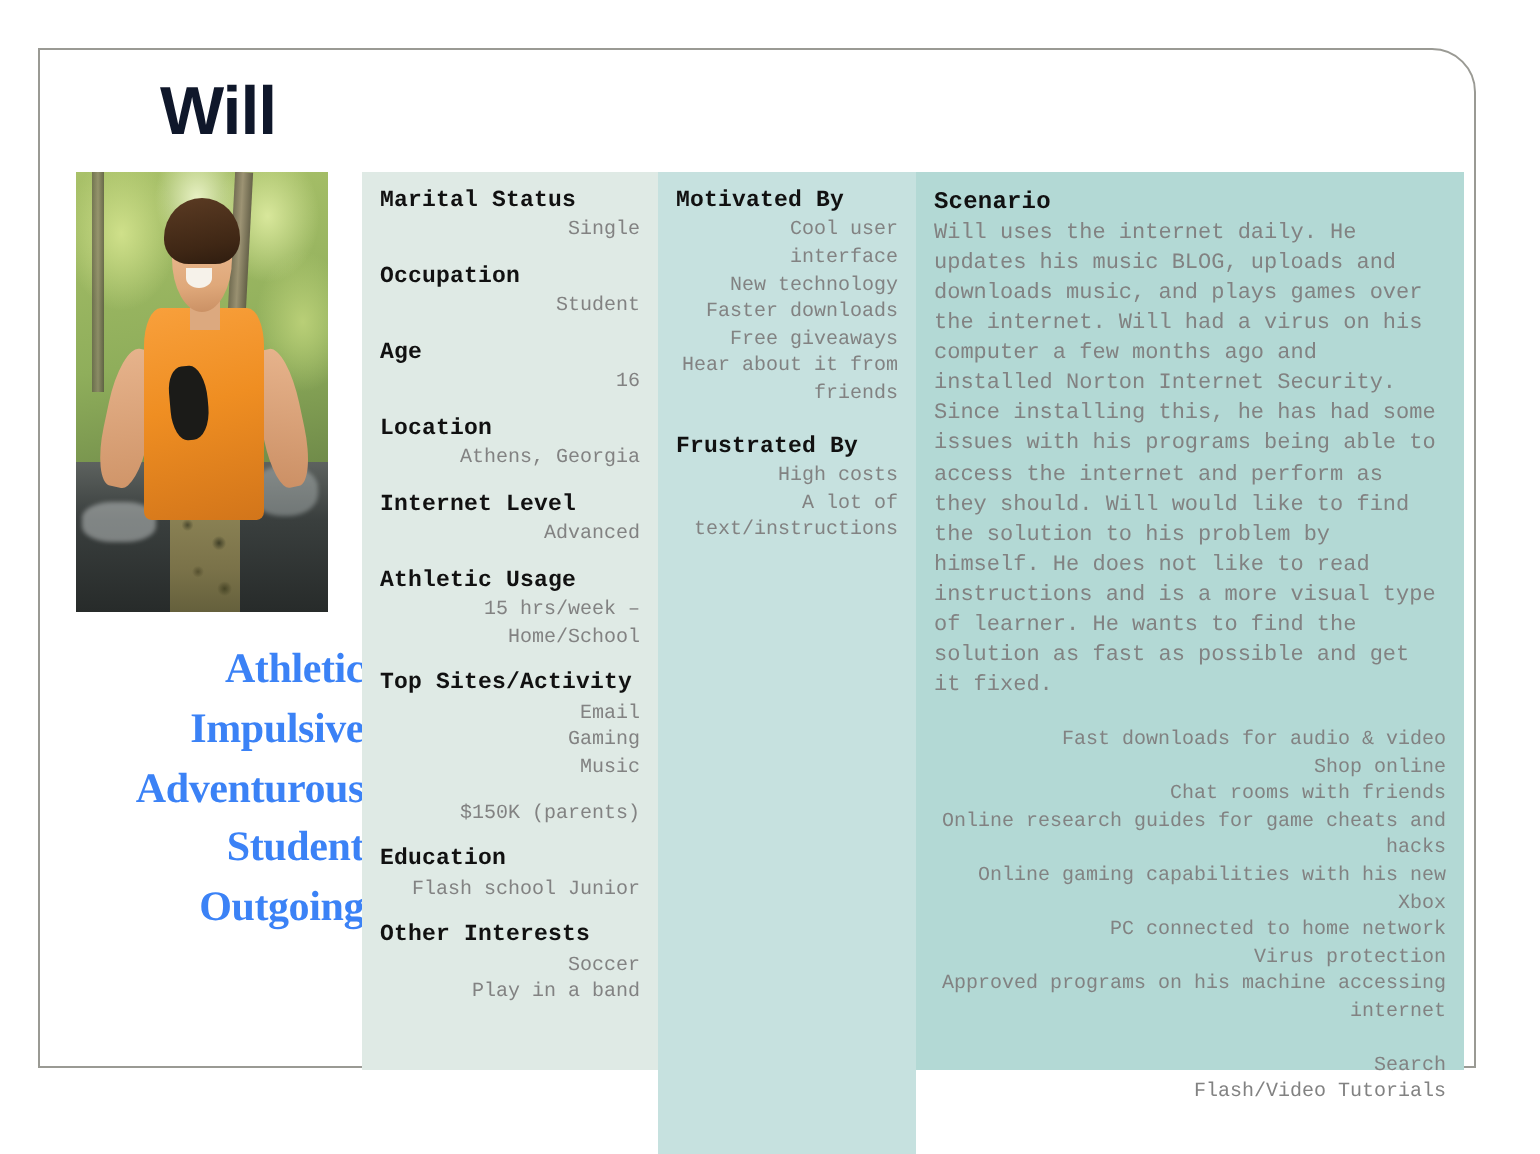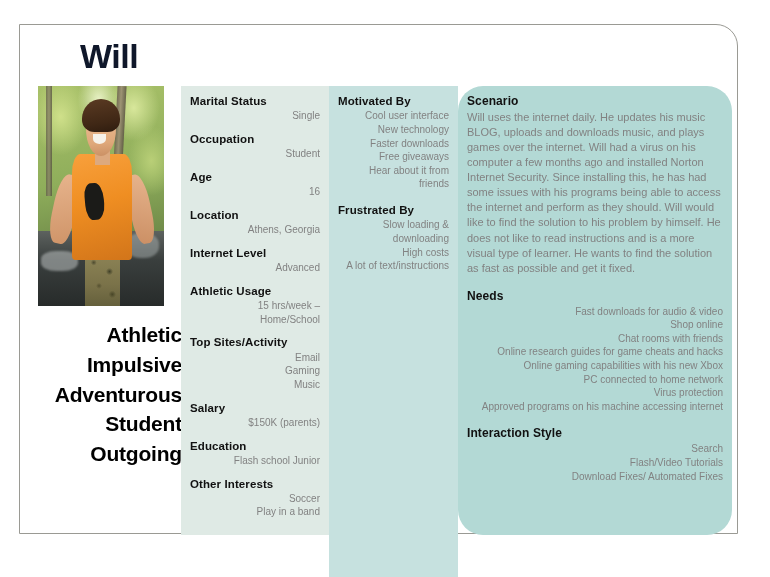--- a/index.html
+++ b/index.html
@@ -140,36 +140,37 @@
     position: absolute;
     left: 0px;
     top: 295px;
     width: 170px;
     text-align: right;
     padding-right: 8px;
   }
   .trait {
     font-size: 21px;
     font-weight: bold;
-    color: #000000;
+    color: #3b82f6;
     line-height: 1.42;
     letter-spacing: -0.2px;
+    font-family: Liberation Serif, serif;
   }
 
   
   .col {
     position: absolute;
     top: 61px;
     padding: 8px 9px 10px 9px;
   }
   #col-attributes { left: 161px; width: 148px; height: 449px; background: #dfeae5; }
   #col-drivers    { left: 309px; width: 129px; height: 533px; background: #c6e1df; }
-  #col-narrative  { left: 438px; width: 274px; height: 449px; background: #b3d9d5; border-radius: 25px; }
-
-  .blk { margin-bottom: 9px; }
+  #col-narrative  { left: 438px; width: 274px; height: 449px; background: #b3d9d5; }
+
+  .blk { margin-bottom: 9px; font-family: Liberation Mono, monospace; }
   .blk:last-child { margin-bottom: 4px; }
 
   .blk-h {
     font-size: 11.5px;
     font-weight: bold;
     color: #111111;
     letter-spacing: 0.1px;
     line-height: 1.25;
     margin-bottom: 1px;
   }
@@ -248,21 +249,20 @@
         <div class="blk-line">15 hrs/week –</div>
         <div class="blk-line">Home/School</div>
       </div>
       <div class="blk">
         <div class="blk-h">Top Sites/Activity</div>
         <div class="blk-line">Email</div>
         <div class="blk-line">Gaming</div>
         <div class="blk-line">Music</div>
       </div>
       <div class="blk">
-        <div class="blk-h">Salary</div>
         <div class="blk-line">$150K (parents)</div>
       </div>
       <div class="blk">
         <div class="blk-h">Education</div>
         <div class="blk-line">Flash school Junior</div>
       </div>
       <div class="blk">
         <div class="blk-h">Other Interests</div>
         <div class="blk-line">Soccer</div>
         <div class="blk-line">Play in a band</div>
@@ -272,42 +272,38 @@
       <div class="blk">
         <div class="blk-h">Motivated By</div>
         <div class="blk-line">Cool user interface</div>
         <div class="blk-line">New technology</div>
         <div class="blk-line">Faster downloads</div>
         <div class="blk-line">Free giveaways</div>
         <div class="blk-line">Hear about it from friends</div>
       </div>
       <div class="blk">
         <div class="blk-h">Frustrated By</div>
-        <div class="blk-line">Slow loading &amp; downloading</div>
         <div class="blk-line">High costs</div>
         <div class="blk-line">A lot of text/instructions</div>
       </div>
     </div>
   <div class="col" id="col-narrative">
       <div class="blk">
         <div class="blk-h">Scenario</div>
         <div class="blk-para">Will uses the internet daily. He updates his music BLOG, uploads and downloads music, and plays games over the internet. Will had a virus on his computer a few months ago and installed Norton Internet Security. Since installing this, he has had some issues with his programs being able to access the internet and perform as they should. Will would like to find the solution to his problem by himself. He does not like to read instructions and is a more visual type of learner. He wants to find the solution as fast as possible and get it fixed.</div>
       </div>
       <div class="blk">
-        <div class="blk-h">Needs</div>
         <div class="blk-line">Fast downloads for audio &amp; video</div>
         <div class="blk-line">Shop online</div>
         <div class="blk-line">Chat rooms with friends</div>
         <div class="blk-line">Online research guides for game cheats and hacks</div>
         <div class="blk-line">Online gaming capabilities with his new Xbox</div>
         <div class="blk-line">PC connected to home network</div>
         <div class="blk-line">Virus protection</div>
         <div class="blk-line">Approved programs on his machine accessing internet</div>
       </div>
       <div class="blk">
-        <div class="blk-h">Interaction Style</div>
         <div class="blk-line">Search</div>
         <div class="blk-line">Flash/Video Tutorials</div>
-        <div class="blk-line">Download Fixes/ Automated Fixes</div>
       </div>
     </div>
 
 </div>
 
 </body></html>

